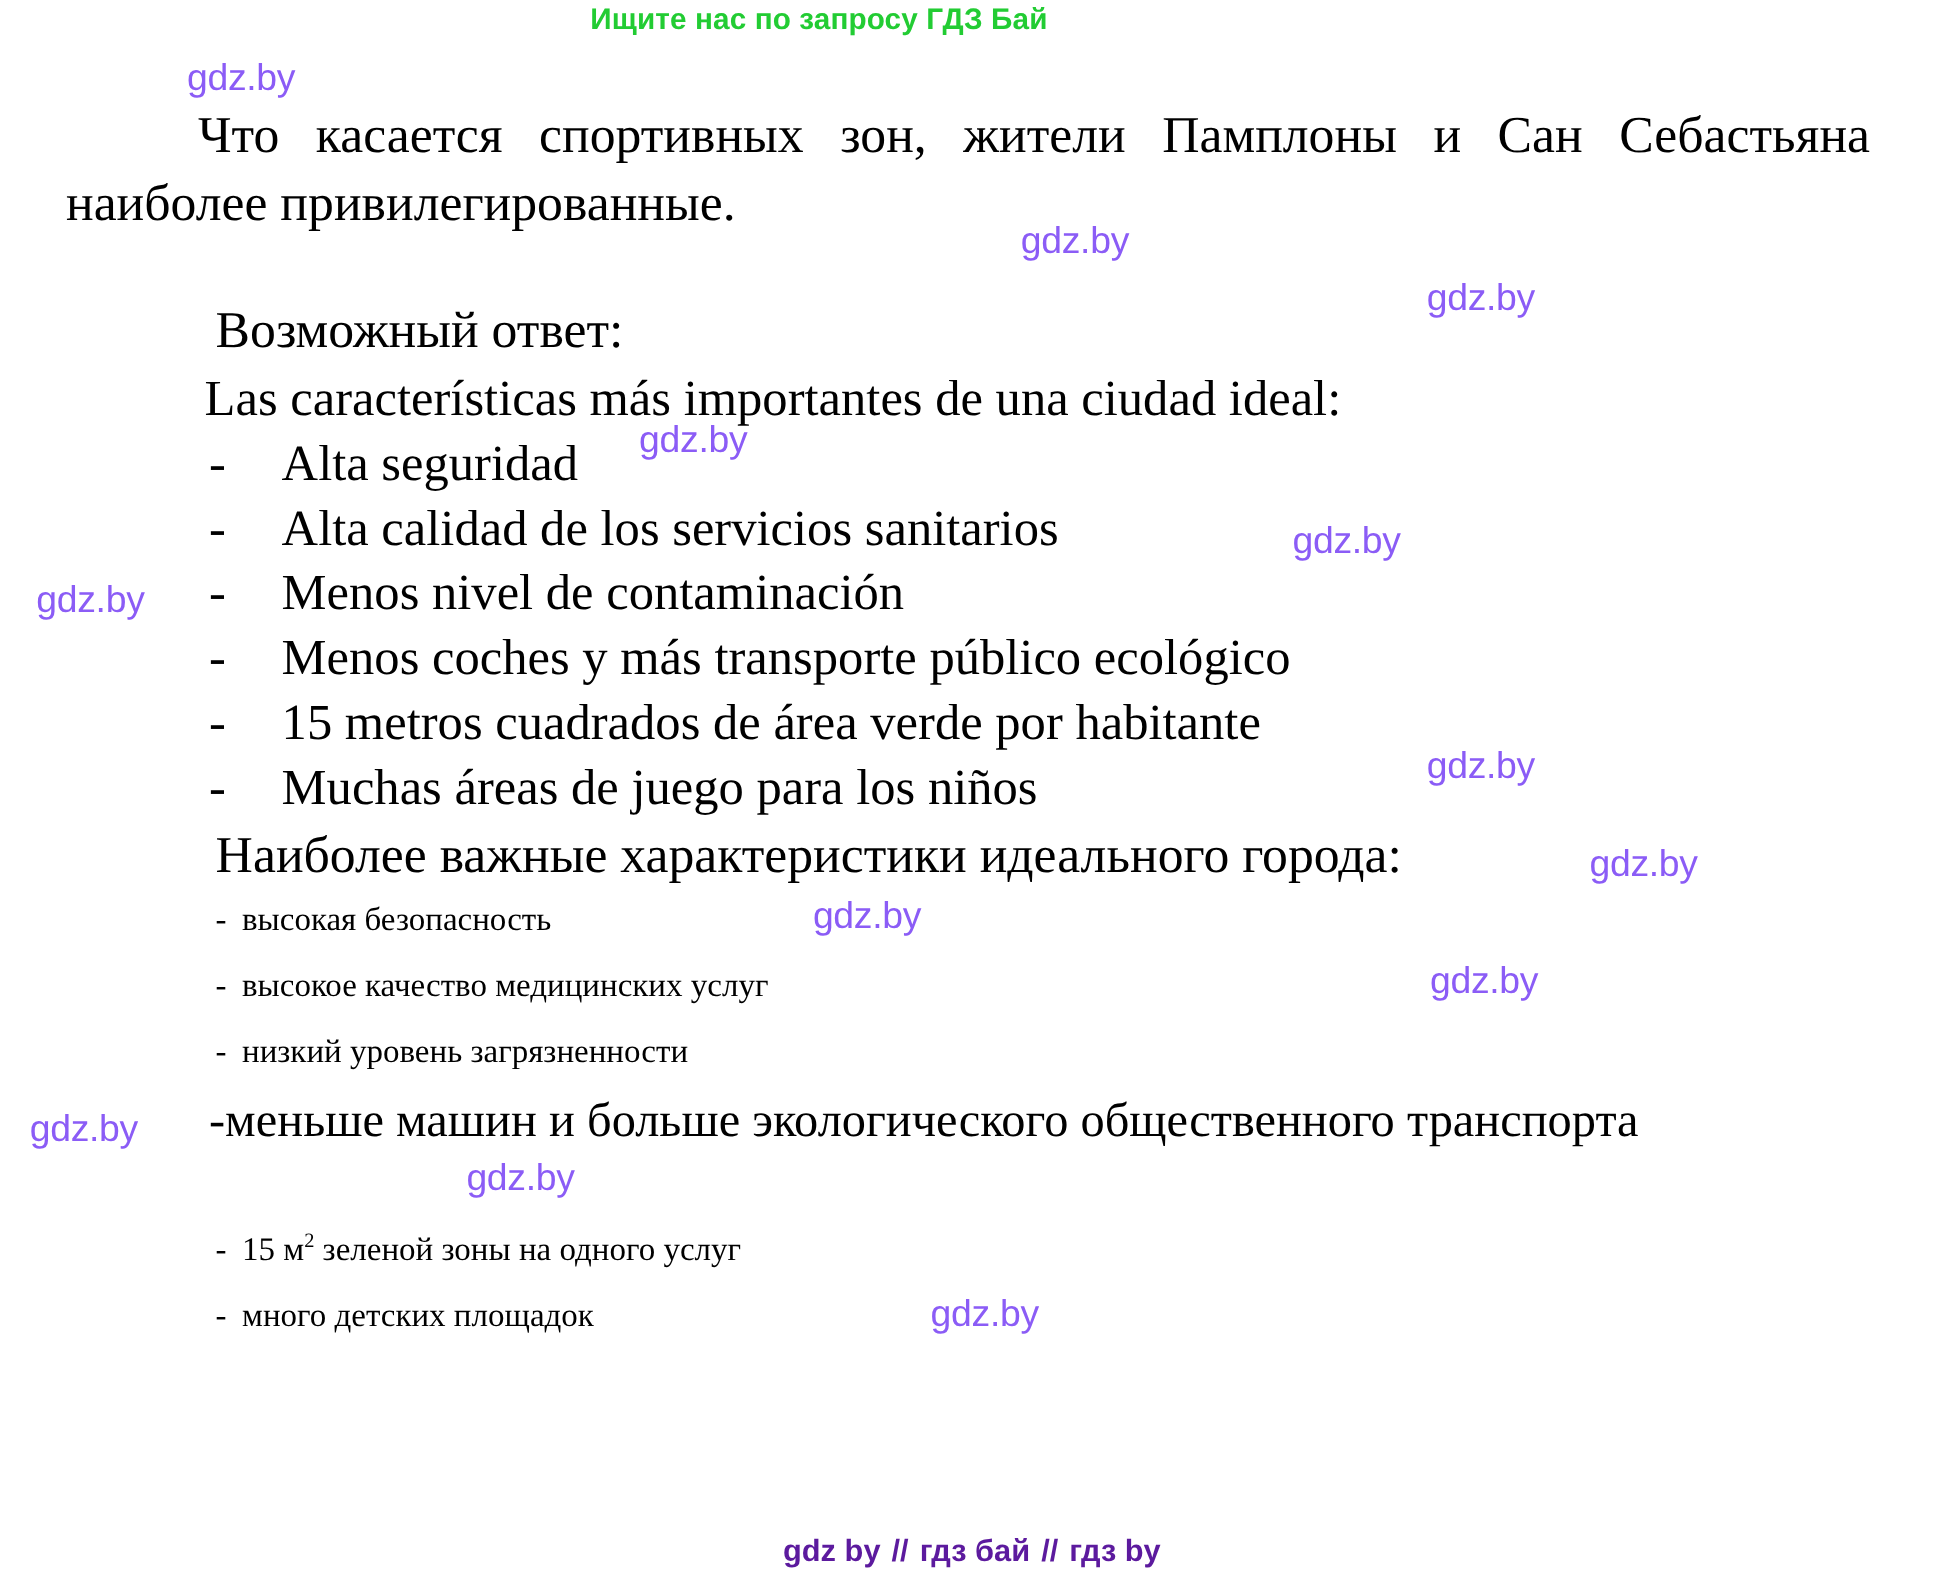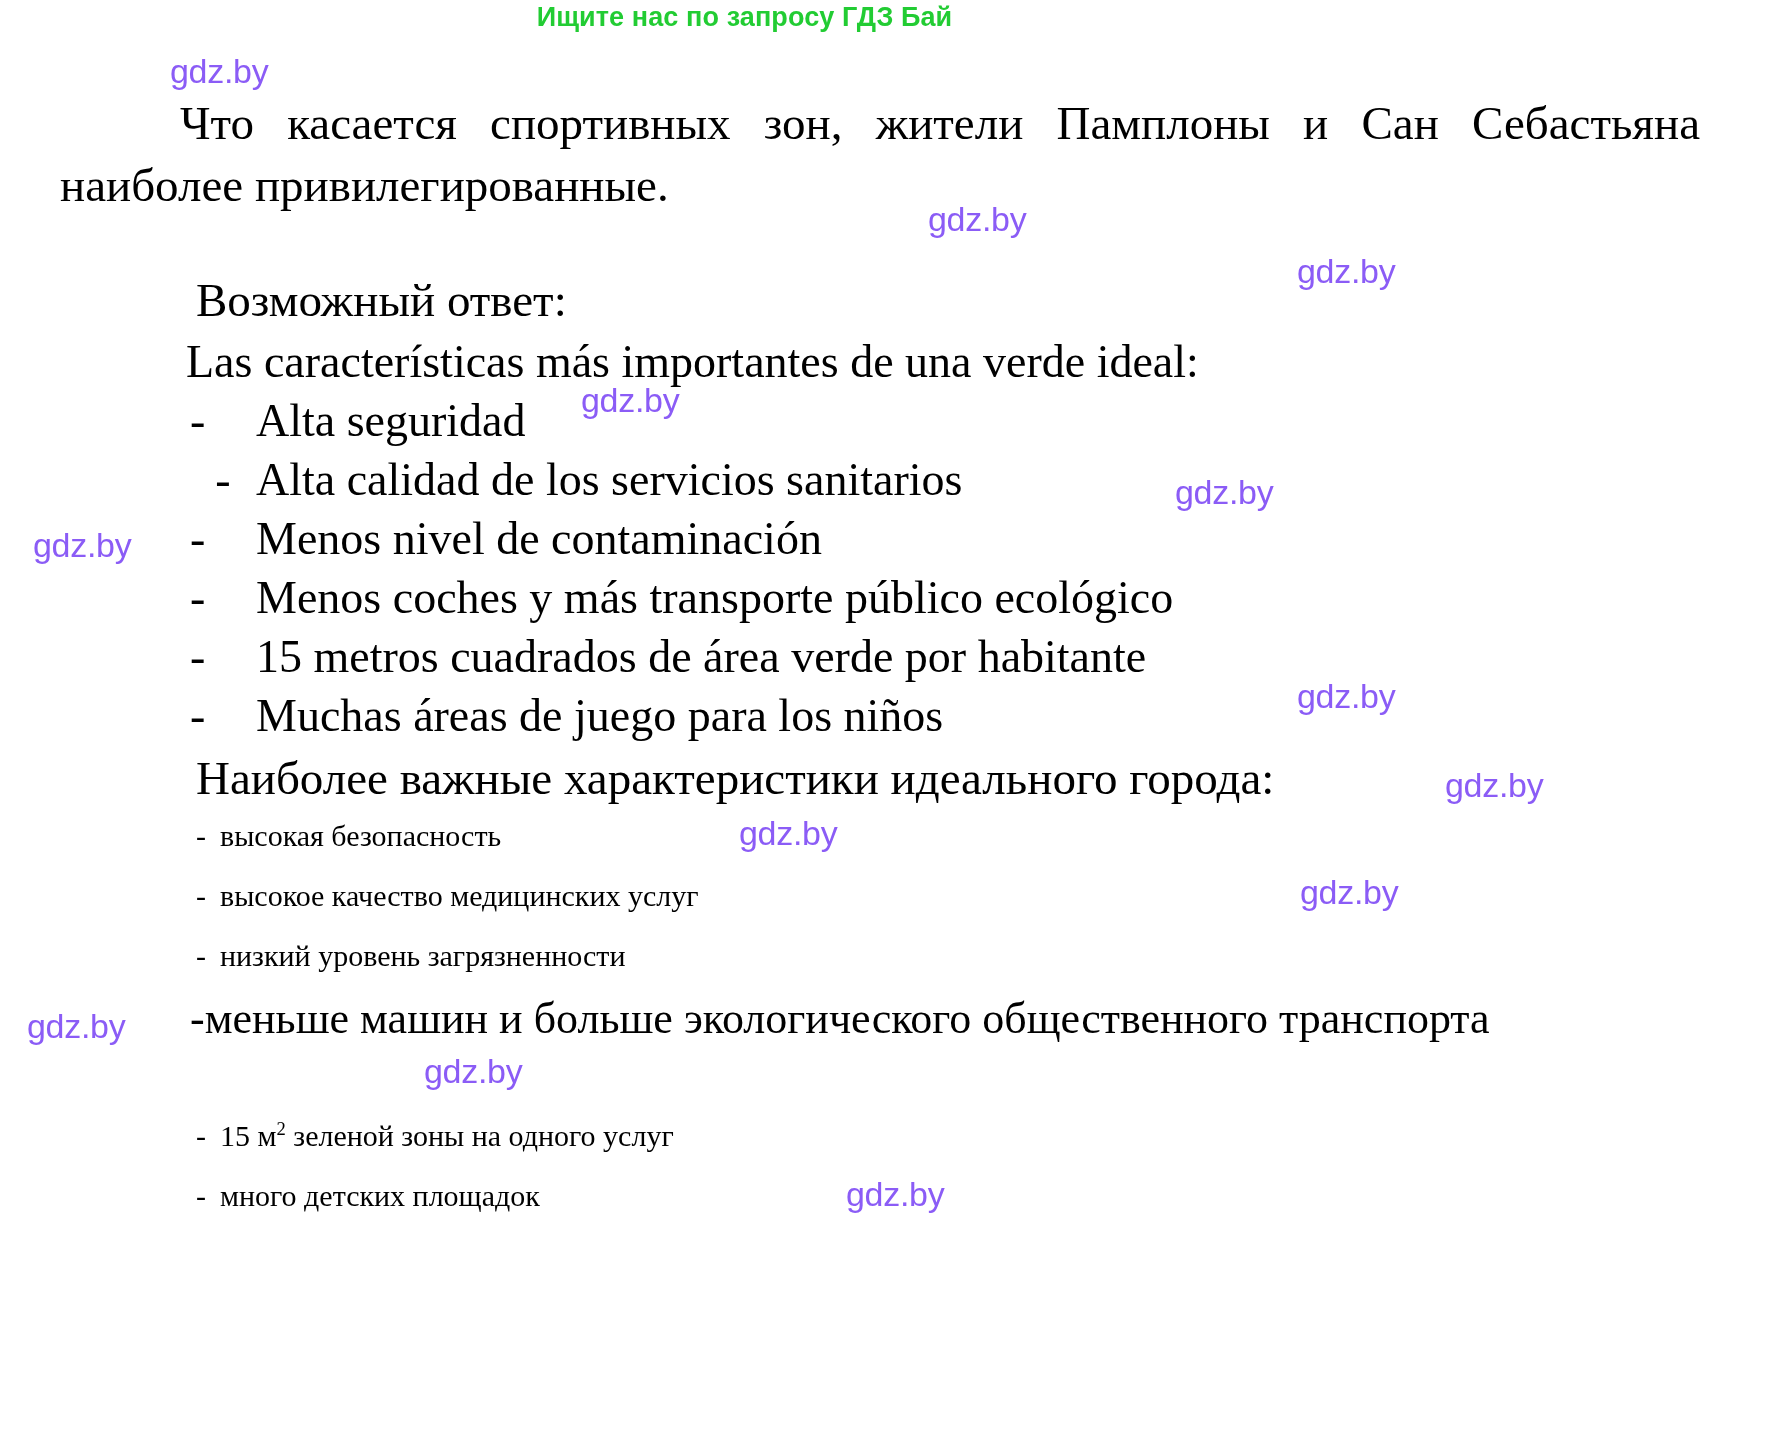--- a/index.html
+++ b/index.html
@@ -155,27 +155,27 @@
     <span class="wm" style="left:424px; top:1052px;">gdz.by</span>
     <span class="wm" style="left:846px; top:1175px;">gdz.by</span>
   </div>
 
   <div class="doc">
 
     <div class="p-justify" style="top:92px;">Что касается спортивных зон, жители Памплоны и Сан Себастьяна наиболее привилегированные.</div>
 
     <div class="para heading-ru" style="left:196px; top:272px;">Возможный ответ:</div>
 
-    <div class="para span-es" style="left:186px; top:334px;">Las características más importantes de una verde ideal:</div>
+    <div class="para span-es" style="left:186px; top:334px;">Las características más importantes de una ciudad ideal:</div>
 
     <div>
       <div class="bullet-row" style="left:190px; top:393px;">
         <span class="dash">-</span><span>Alta seguridad</span>
       </div>
-      <div class="bullet-row" style="left:190px; top:452px;text-align:center;">
+      <div class="bullet-row" style="left:190px; top:452px;">
         <span class="dash">-</span><span>Alta calidad de los servicios sanitarios</span>
       </div>
       <div class="bullet-row" style="left:190px; top:511px;">
         <span class="dash">-</span><span>Menos nivel de contaminación</span>
       </div>
       <div class="bullet-row" style="left:190px; top:570px;">
         <span class="dash">-</span><span>Menos coches y más transporte público ecológico</span>
       </div>
       <div class="bullet-row" style="left:190px; top:629px;">
         <span class="dash">-</span><span>15 metros cuadrados de área verde por habitante</span>
@@ -206,14 +206,17 @@
         <span class="dash-ru">-</span><span>15 м</span><sup class="sq">2</sup><span> зеленой зоны на одного услуг</span>
       </div>
 
       <div class="ru-row" style="left:196px; top:1168px;">
         <span class="dash-ru">-</span><span>много детских площадок</span>
       </div>
     </div>
 
   </div>
 
+  <div class="footer-line">
+    <span>gdz by</span><span class="sep">//</span><span>гдз бай</span><span class="sep">//</span><span>гдз by</span>
+  </div>
 
 </div>
 
 </body></html>

